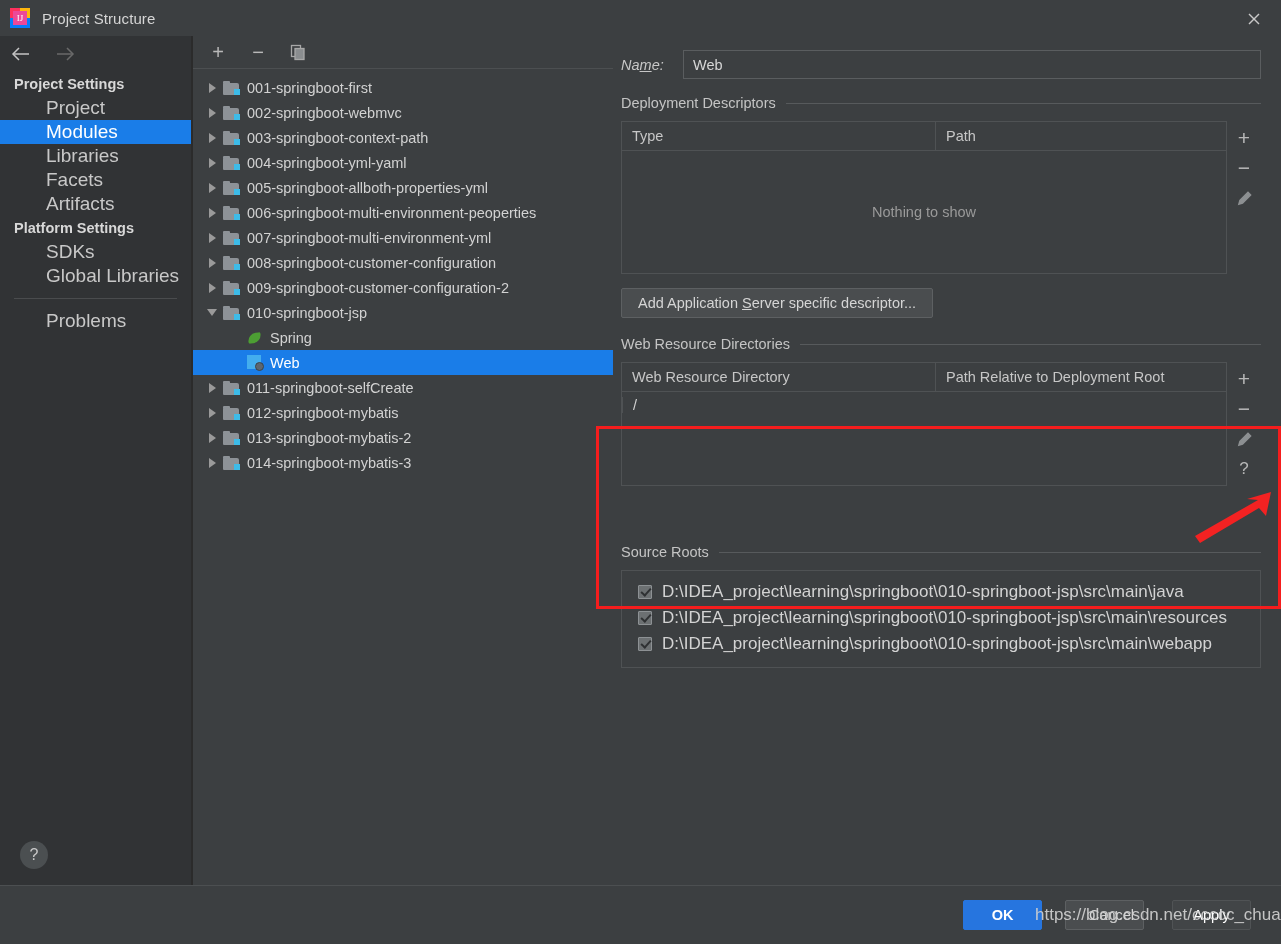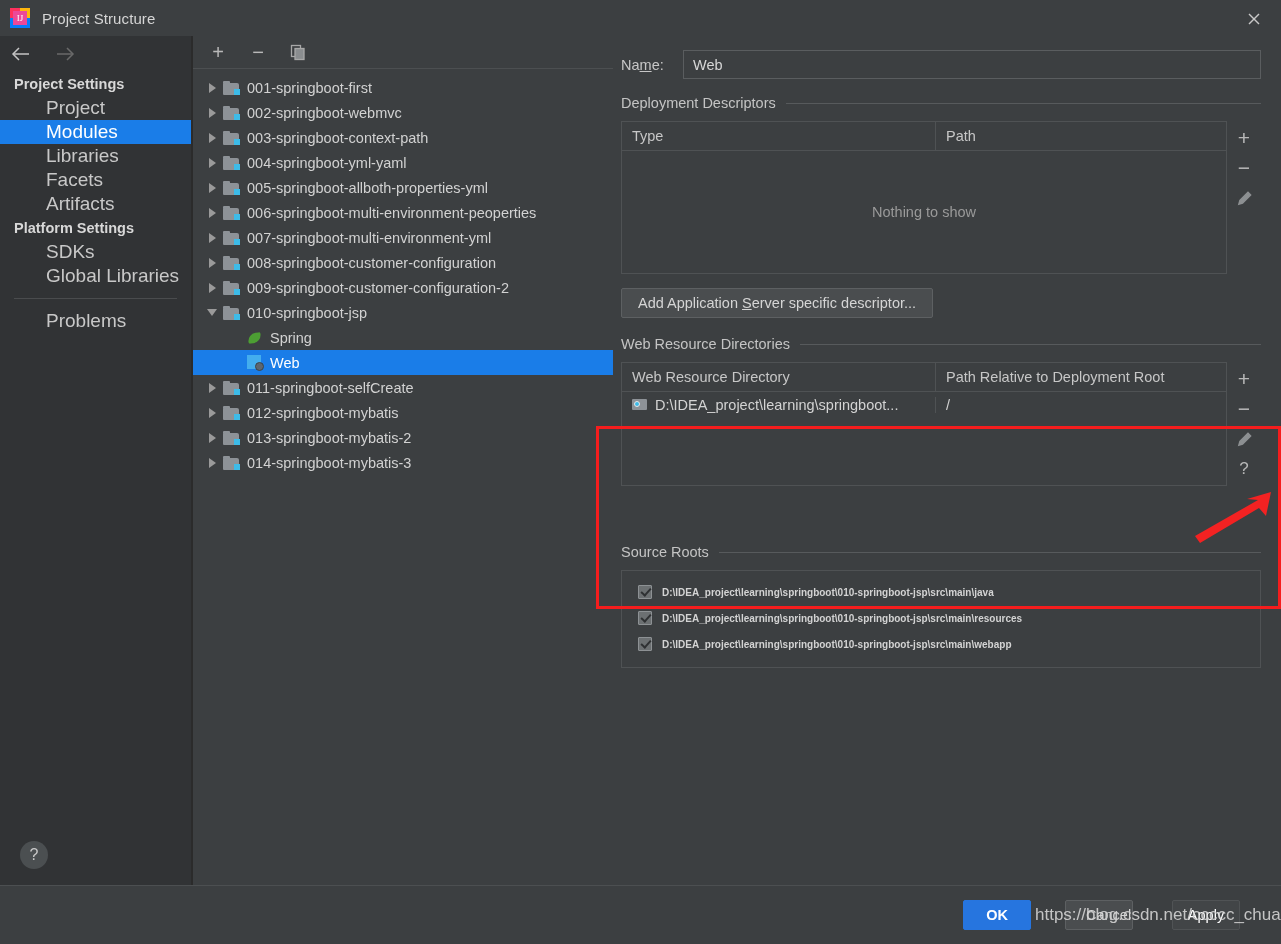--- a/index.html
+++ b/index.html
@@ -135,21 +135,21 @@
     position:absolute; right:-1px; bottom:-1px; width:9px; height:9px;
     border-radius:50%; background:#5c6670; border:1px solid #3b4349;
   }
 
   
   #detail {
     position: absolute; left: 613px; top: 36px; width: 668px; height: 849px;
     background: #3c3f41;
   }
   .name-row { display:flex; align-items:center; padding: 14px 20px 0 8px; }
-  .name-label { font-size: 14.5px; color: #c7c7c7; width: 62px; }
+  .name-label { font-size: 14.5px; color: #c7c7c7; width: 62px; font-style: italic; }
   .name-label u { text-decoration: underline; }
   .name-input {
     flex: 1; height: 29px; background: #3c3f41;
     border: 1px solid #5a5d5f; color: #d7d7d7;
     font-size: 14.5px; padding: 0 9px;
     font-family: "Liberation Sans", sans-serif;
     outline: none;
   }
 
   .section { padding: 0 20px 0 8px; }
@@ -187,37 +187,37 @@
 
   .desc-btn {
     margin-top: 14px; height: 30px; padding: 0 16px;
     background: #4a4d4f; border: 1px solid #5d6062; color: #d5d5d5;
     font-size: 14.5px; cursor: pointer; border-radius: 2px;
     font-family: "Liberation Sans", sans-serif;
   }
   .desc-btn u { text-decoration: underline; }
 
   .roots-box { border: 1px solid #4f5254; margin-top: 10px; padding: 8px 0 10px 0; }
-  .root-row { display:flex; align-items:center; height: 26px; padding-left: 16px; font-size: 10px; color: #d3d3d3; font-weight: bold; }
+  .root-row { display:flex; align-items:center; height: 26px; padding-left: 16px; font-size: 17px; color: #d3d3d3; }
   .cb {
     width: 14px; height: 14px; flex:none; margin-right: 10px;
     background: #6c7072; border: 1px solid #8d9194; position: relative; border-radius: 1px;
   }
   .cb:after {
     content:""; position:absolute; left:4px; top:0px; width:4px; height:8px;
     border: solid #2f3133; border-width: 0 2px 2px 0; transform: rotate(42deg);
   }
 
   
   #bottombar {
     position:absolute; left:0; top:885px; width:1281px; height:59px; background:#3c3f41;
     border-top: 1px solid #4c4f51;
   }
   .dlg-btn {
-    position:absolute; top: 14px; height: 30px; width: 68px;
+    position:absolute; top: 14px; height: 30px; width: 79px;
     font-size: 14.5px; border-radius: 2px; cursor: pointer;
     font-family: "Liberation Sans", sans-serif;
     border: 1px solid #5d6062; background:#4a4d4f; color:#d5d5d5;
   }
   #ok-btn { left: 963px; background:#2675df; border-color:#2675df; color:#ffffff; font-weight:bold; }
   #cancel-btn { left: 1065px; padding-left: 20px; }
   #apply-btn { left: 1172px; color: #ffffff; border-color:#505355; background:#424547; }
 
   
   #redbox {
@@ -517,27 +517,20 @@
       <div class="sec-title">Web Resource Directories</div>
       <div class="sec-line"></div>
     </div>
     <div class="table-wrap">
       <div class="tbl" style="height:124px;">
         <div class="tbl-head">
           <div class="th" style="width:313px;">Web Resource Directory</div>
           <div class="th sep" style="flex:1;">Path Relative to Deployment Root</div>
         </div>
         <div class="tbl-row">
-          <div class="td" style="width:313px;">
-            <span class="dir-icon">
-                <span class="b"></span>
-                <span class="d"></span>
-              </span>
-            <span>D:\IDEA_project\learning\springboot...</span>
-          </div>
           <div class="td sep" style="flex:1;">/</div>
         </div>
       </div>
       <div class="side-actions">
         <div class="act plus">+</div>
         <div class="act minus">−</div>
         <div class="act">
           <svg width="17" height="17" viewBox="0 0 17 17" fill="none" stroke="#8d9092" stroke-width="1.6">
             <path d="M3 14 L4 10.5 L12 2.5 L14.5 5 L6.5 13 Z" fill="#8d9092"></path>
           </svg>

